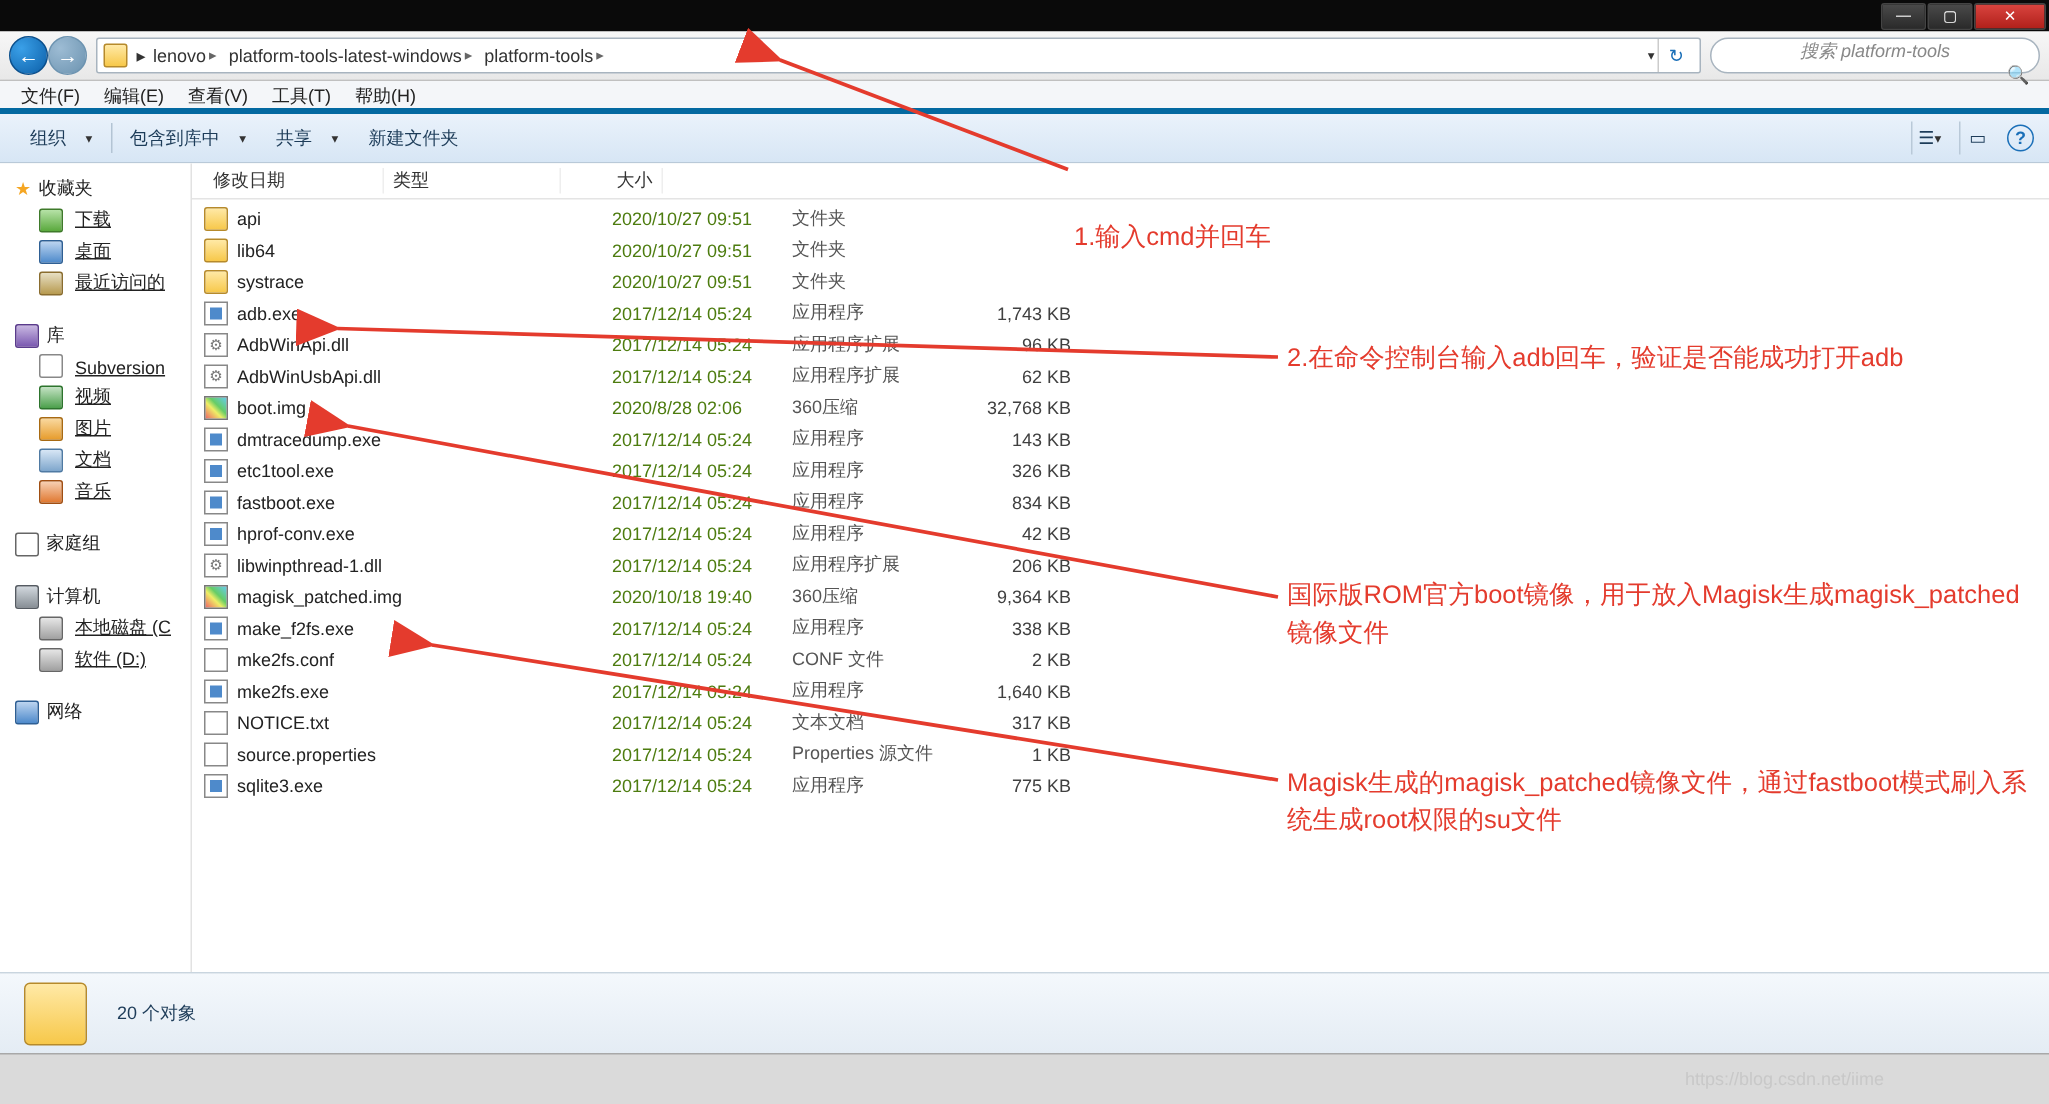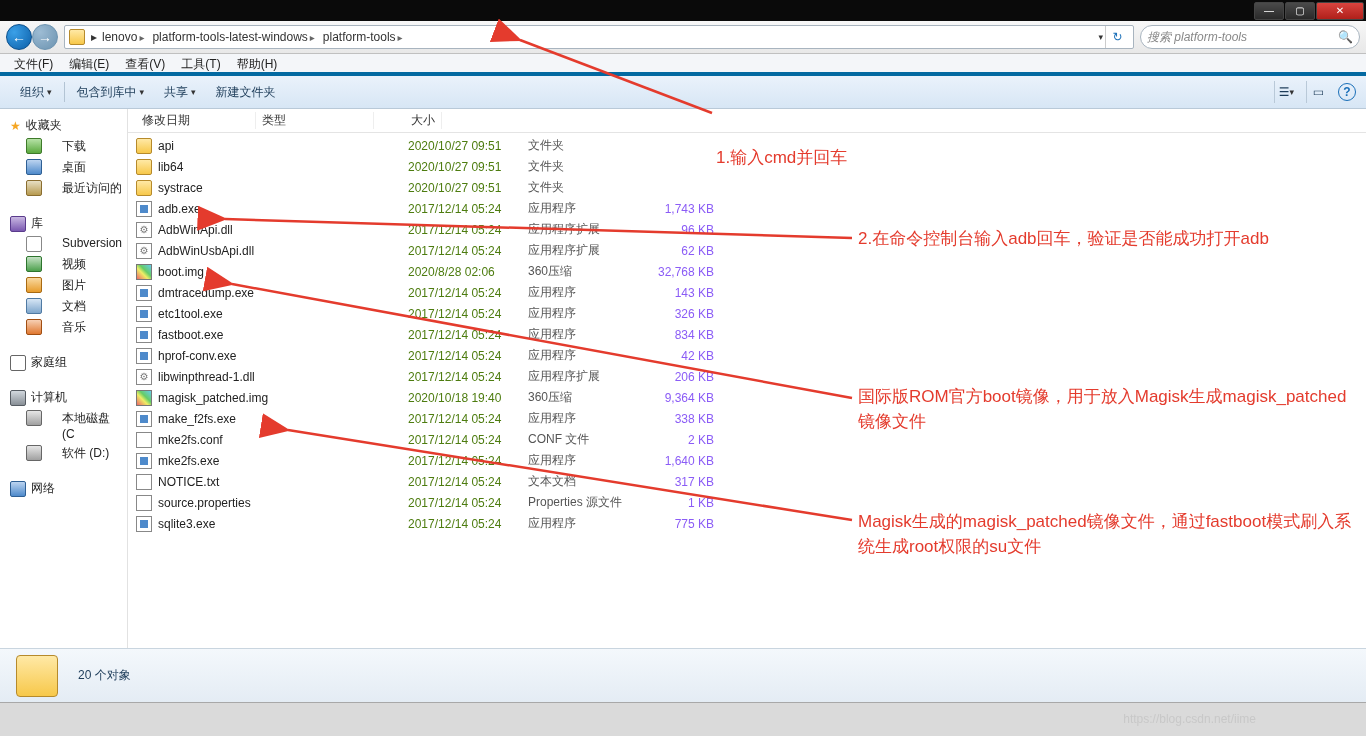--- a/index.html
+++ b/index.html
@@ -14,42 +14,42 @@
   
   .navrow { height:33px; background:linear-gradient(#f7f7f7,#e8e8e8); border-bottom:1px solid #c0c0c0; display:flex; align-items:center; padding:3px 6px; gap:6px; }
   .nav-arrows { display:flex; gap:0; }
   .nav-arrow { width:26px; height:26px; border-radius:50%; background:radial-gradient(circle at 30% 30%, #3aa0e8, #0c5fa8); display:flex; align-items:center; justify-content:center; color:#fff; font-size:14px; border:1px solid #0a4f8c; }
   .nav-arrow.fwd { background:radial-gradient(circle at 30% 30%, #9dbcd4, #6c93b0); border-color:#6c93b0; }
   .addressbar { flex:1; height:24px; background:#fff; border:1px solid #a8b4bf; border-radius:2px; display:flex; align-items:center; padding:0 4px; font-size:12px; color:#333; gap:2px; }
   .addr-folder-icon { width:16px; height:16px; background:linear-gradient(#ffe9a6,#f7c84a); border:1px solid #b68a2b; border-radius:2px; margin-right:4px;}
   .addr-seg { display:flex; align-items:center; gap:2px; padding:0 3px; }
   .addr-seg .chev { color:#666; font-size:10px; }
   .addr-refresh { width:24px; height:22px; border-left:1px solid #ccc; display:flex; align-items:center; justify-content:center; color:#1a6fb8; font-size:12px;}
-  .searchbox { width:220px; height:24px; background:#fff; border:1px solid #a8b4bf; border-radius:12px; display:flex; align-items:center; padding:0 6px; color:#888; font-style:italic; font-size:12px; }
+  .searchbox { width:220px; height:24px; background:#fff; border:1px solid #a8b4bf; border-radius:12px; display:flex; align-items:center; padding:0 6px; color:#888; font-style:italic; font-size:12px;flex-direction:column; }
   .searchbox .mag { margin-left:auto; color:#1a6fb8; font-style:normal;}
 
   
   .menubar { height:22px; background:#f4f6f9; border-bottom:4px solid #0369a1; display:flex; align-items:flex-start; padding:0 6px; font-size:12px; color:#222; }
   .menubar span { padding:2px 8px; }
 
   
   .cmdbar { height:33px; background:linear-gradient(#eaf2fb,#d7e6f5); border-bottom:1px solid #b9c9d8; display:flex; align-items:center; padding:0 10px; font-size:12px; color:#1d3c59; }
-  .cmdbar .cmd { padding:3px 10px; display:flex; align-items:center; gap:3px; }
+  .cmdbar .cmd { padding:3px 10px; display:flex; align-items:center; gap:13px; }
   .cmdbar .sep { width:1px; height:20px; background:#b3c4d4; margin:0 2px;}
   .cmdbar .right { margin-left:auto; display:flex; align-items:center; gap:8px; color:#1d3c59;}
   .cmdbar .iconbtn { width:24px; height:22px; display:flex; align-items:center; justify-content:center; border-left:1px solid #b9c9d8; }
 
   
   .main { position:absolute; top:109px; left:0; right:0; bottom:88px; display:flex; background:#fff; }
 
   .sidebar { width:128px; background:#fff; border-right:1px solid #e2e2e2; font-size:12px; color:#222; padding-top:6px; overflow:hidden;}
   .side-group { margin-bottom:14px; }
   .side-head { display:flex; align-items:center; gap:5px; padding:2px 4px 2px 10px; font-size:12px;}
   .side-head .star { color:#f5a623; }
-  .side-item { display:flex; align-items:flex-start; gap:20px; padding:2px 4px 2px 26px; }
+  .side-item { display:flex; align-items:flex-end; gap:8px; padding:2px 4px 2px 26px;text-decoration:underline; }
   .ico { width:16px; height:16px; display:inline-block; border-radius:2px; flex-shrink:0;}
   .i-dl  { background:linear-gradient(#b6e2a7,#5aa93d); border:1px solid #3e7a2a;}
   .i-desk{ background:linear-gradient(#bcd4f0,#4e8acb); border:1px solid #2e5f94;}
   .i-rec { background:linear-gradient(#e7dfc4,#b79a4f); border:1px solid #8a6d2f;}
   .i-lib { background:linear-gradient(#c9b8e2,#7a58b0); border:1px solid #5a3b8c;}
   .i-sub { background:#fff; border:1px solid #888;}
   .i-vid { background:linear-gradient(#c4e2c4,#4ca04c); border:1px solid #2d742d;}
   .i-pic { background:linear-gradient(#f9d9a0,#e79c2c); border:1px solid #a86a12;}
   .i-doc { background:linear-gradient(#d7e6f5,#7ea6cc); border:1px solid #4f7aa3;}
   .i-mus { background:linear-gradient(#f7d0b4,#e07830); border:1px solid #a04e12;}
@@ -75,21 +75,21 @@
   .fi-dll { background:#fff; border:1px solid #888; position:relative;}
   .fi-dll::after { content:"⚙"; position:absolute; inset:0; display:flex; align-items:center; justify-content:center; font-size:10px; color:#777;}
   .fi-img { background:linear-gradient(45deg,#e66,#ee6 40%,#6c6 60%,#6ce); border:1px solid #777;}
   .fi-apk { background:#fff; border:1px solid #888;}
   .fi-txt { background:#fff; border:1px solid #888;}
   .fi-conf { background:#fff; border:1px solid #888;}
   .fi-prop { background:#fff; border:1px solid #888;}
   .row .r-name { width:250px; }
   .row .r-date { width:120px; color:#4d7c0f;}
   .row .r-type { width:118px; color:#555;}
-  .row .r-size { width:68px; text-align:right; color:#8b5cf6;}
+  .row .r-size { width:68px; text-align:right; color:#404040;}
 
   
   .statusbar { position:absolute; left:0; right:0; bottom:0; height:88px; display:flex; flex-direction:column;}
   .details { height:54px; background:linear-gradient(#f4f8fc,#e4ecf4); border-top:1px solid #c9d5df; display:flex; align-items:center; padding:6px 16px; font-size:12px; color:#1d3c59; gap:20px;}
   .details .big-icon { width:42px; height:42px; }
   .fi-folder-big { background:linear-gradient(#ffe9a6,#f7c84a); border:1px solid #b68a2b; border-radius:4px;}
   .footer-strip { height:34px; background:#dadada; border-top:1px solid #a8a8a8;}
 
   
   .ann { position:absolute; color:#e43b2d; font-size:17px; pointer-events:none; line-height:1.45;}

